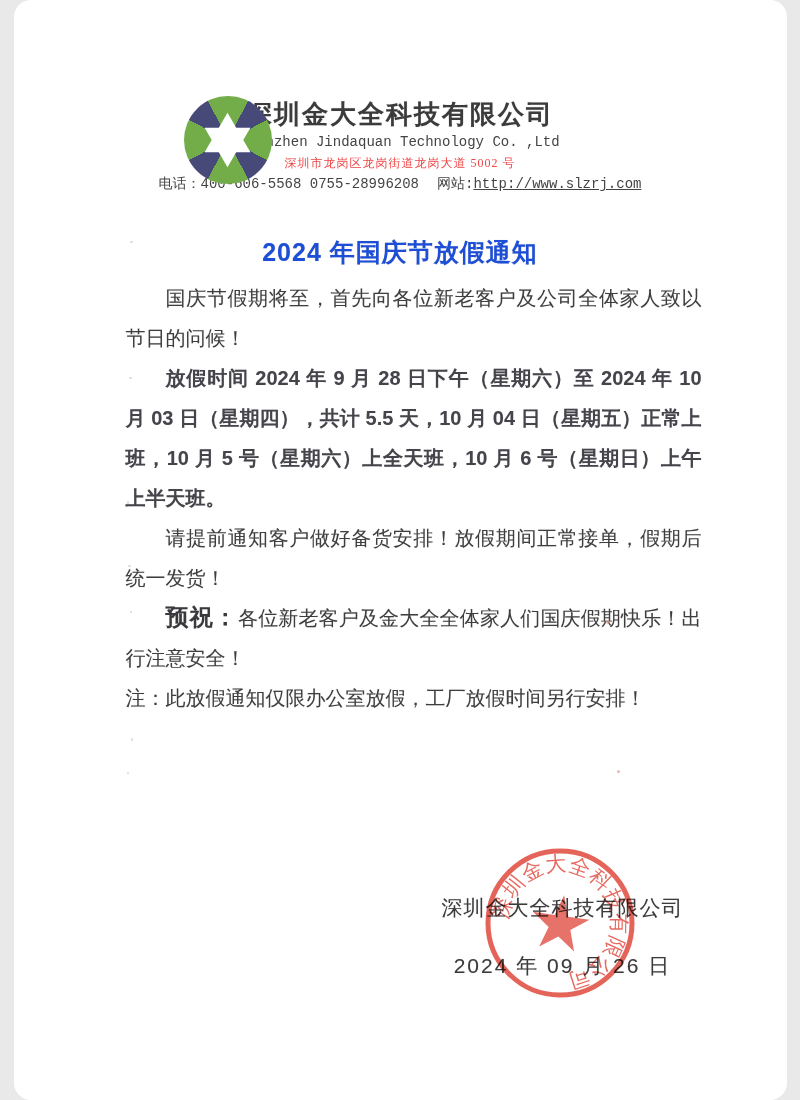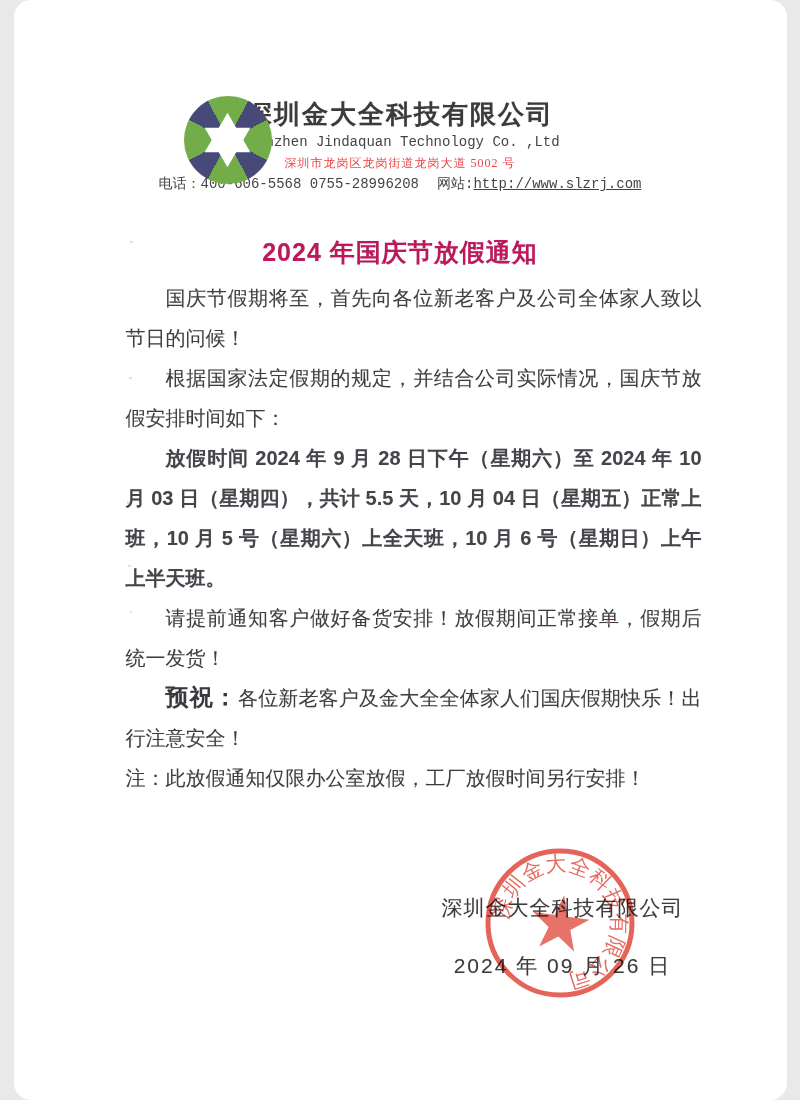--- a/index.html
+++ b/index.html
@@ -29,21 +29,21 @@
     font-size:14px;line-height:21px;color:#454444;}
   .company-addr{font-size:12px;line-height:20px;color:#ef4444;letter-spacing:1px;}
   .contact{font-family:"Liberation Mono","DejaVu Sans Mono",monospace;
     font-size:14px;line-height:21px;margin-top:1px;color:#454444;}
   .contact .gap{display:inline-block;width:18px;}
   .contact .url{text-decoration:underline;text-align:right;}
   
   .notice-title{
     position:absolute;top:236px;left:0;width:100%;margin:0;text-align:center;
     font-family:"Liberation Sans","DejaVu Sans",sans-serif;
-    font-size:25px;font-weight:bold;color:#be185d;letter-spacing:1px;
+    font-size:25px;font-weight:bold;color:#1d4ed8;letter-spacing:1px;
     text-shadow:0 0 1px rgba(59,58,58,.25);
   }
   
   .body-text{position:absolute;left:112px;top:278px;width:576px;}
   .body-text p{
     margin:0;font-size:20px;line-height:40px;text-align:justify;text-indent:2em;
     color:#3f3e3e;text-shadow:0 0 1px rgba(63,62,62,.2);
   }
   .body-text p.bold{
     font-weight:bold;color:#45444b;
@@ -81,21 +81,20 @@
     <div class="company-addr">深圳市龙岗区龙岗街道龙岗大道 5002 号</div>
     <div class="contact">
       <span>电话：</span><span>400-606-5568 0755-28996208</span><span class="gap"></span><span>网站:</span><span class="url">http://www.slzrj.com</span>
     </div>
   </div>
 
   <h2 class="notice-title">2024 年国庆节放假通知</h2>
 
   <div class="body-text">
     <p>国庆节假期将至，首先向各位新老客户及公司全体家人致以节日的问候！</p>
-    <p>根据国家法定假期的规定，并结合公司实际情况，国庆节放假安排时间如下：</p>
     <p class="bold">放假时间 2024 年 9 月 28 日下午（星期六）至 2024 年 10 月 03 日（星期四），共计 5.5 天，10 月 04 日（星期五）正常上班，10 月 5 号（星期六）上全天班，10 月 6 号（星期日）上午上半天班。</p>
     <p>请提前通知客户做好备货安排！放假期间正常接单，假期后统一发货！</p>
     <p>
       <span class="wish-label">预祝：</span><span>各位新老客户及金大全全体家人们国庆假期快乐！出行注意安全！</span>
     </p>
     <p class="note">注：此放假通知仅限办公室放假，工厂放假时间另行安排！</p>
   </div>
 
   <div class="signature">
     <div class="sig-company">深圳金大全科技有限公司</div>

